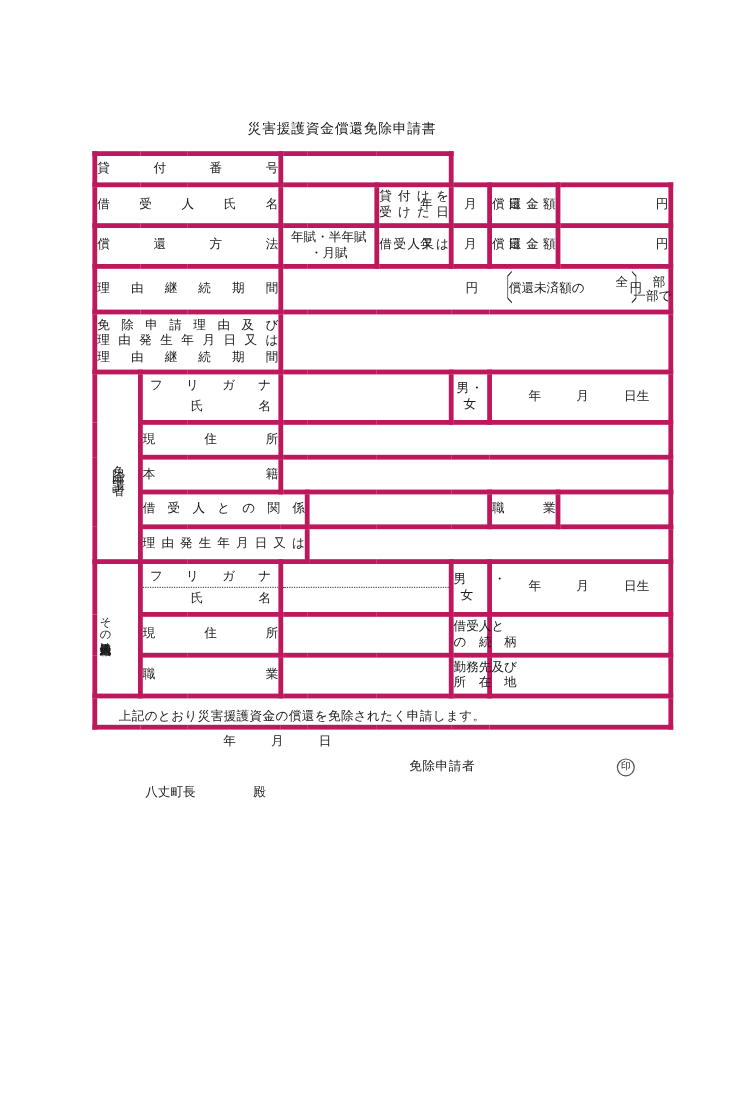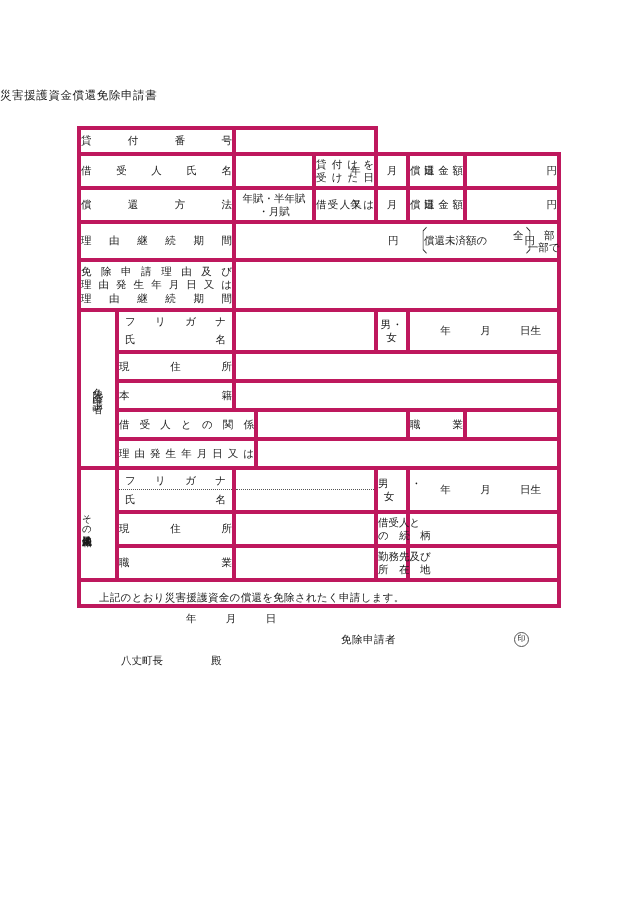--- a/index.html
+++ b/index.html
@@ -27,23 +27,23 @@
     position: absolute;
     left: 77px;
     top: 78px;
     font-size: 11.5px;
     letter-spacing: 0.2px;
     white-space: nowrap;
   }
   .form-title {
     position: absolute;
     left: 0;
-    top: 88px;
+    top: 100px;
     width: 570px;
-    text-align: left;
+    text-align: center;
     font-size: 11.5px;
     letter-spacing: 0.6px;
   }
 
   
   .tbl {
     position: absolute;
     left: 77px;
     top: 126px;
     width: 480px;
@@ -196,20 +196,21 @@
     padding: 0 6px;
     white-space: nowrap;
   }
   .fn-bot {
     height: 19px;
     line-height: 19px;
     text-align: justify;
     text-align-last: justify;
     padding: 0 6px;
     white-space: nowrap;
+    margin-left: 34px;
   }
   .fn-plain-top {
     height: 17px;
     line-height: 17px;
     text-align: justify;
     text-align-last: justify;
     padding: 0 6px;
     white-space: nowrap;
   }
 

